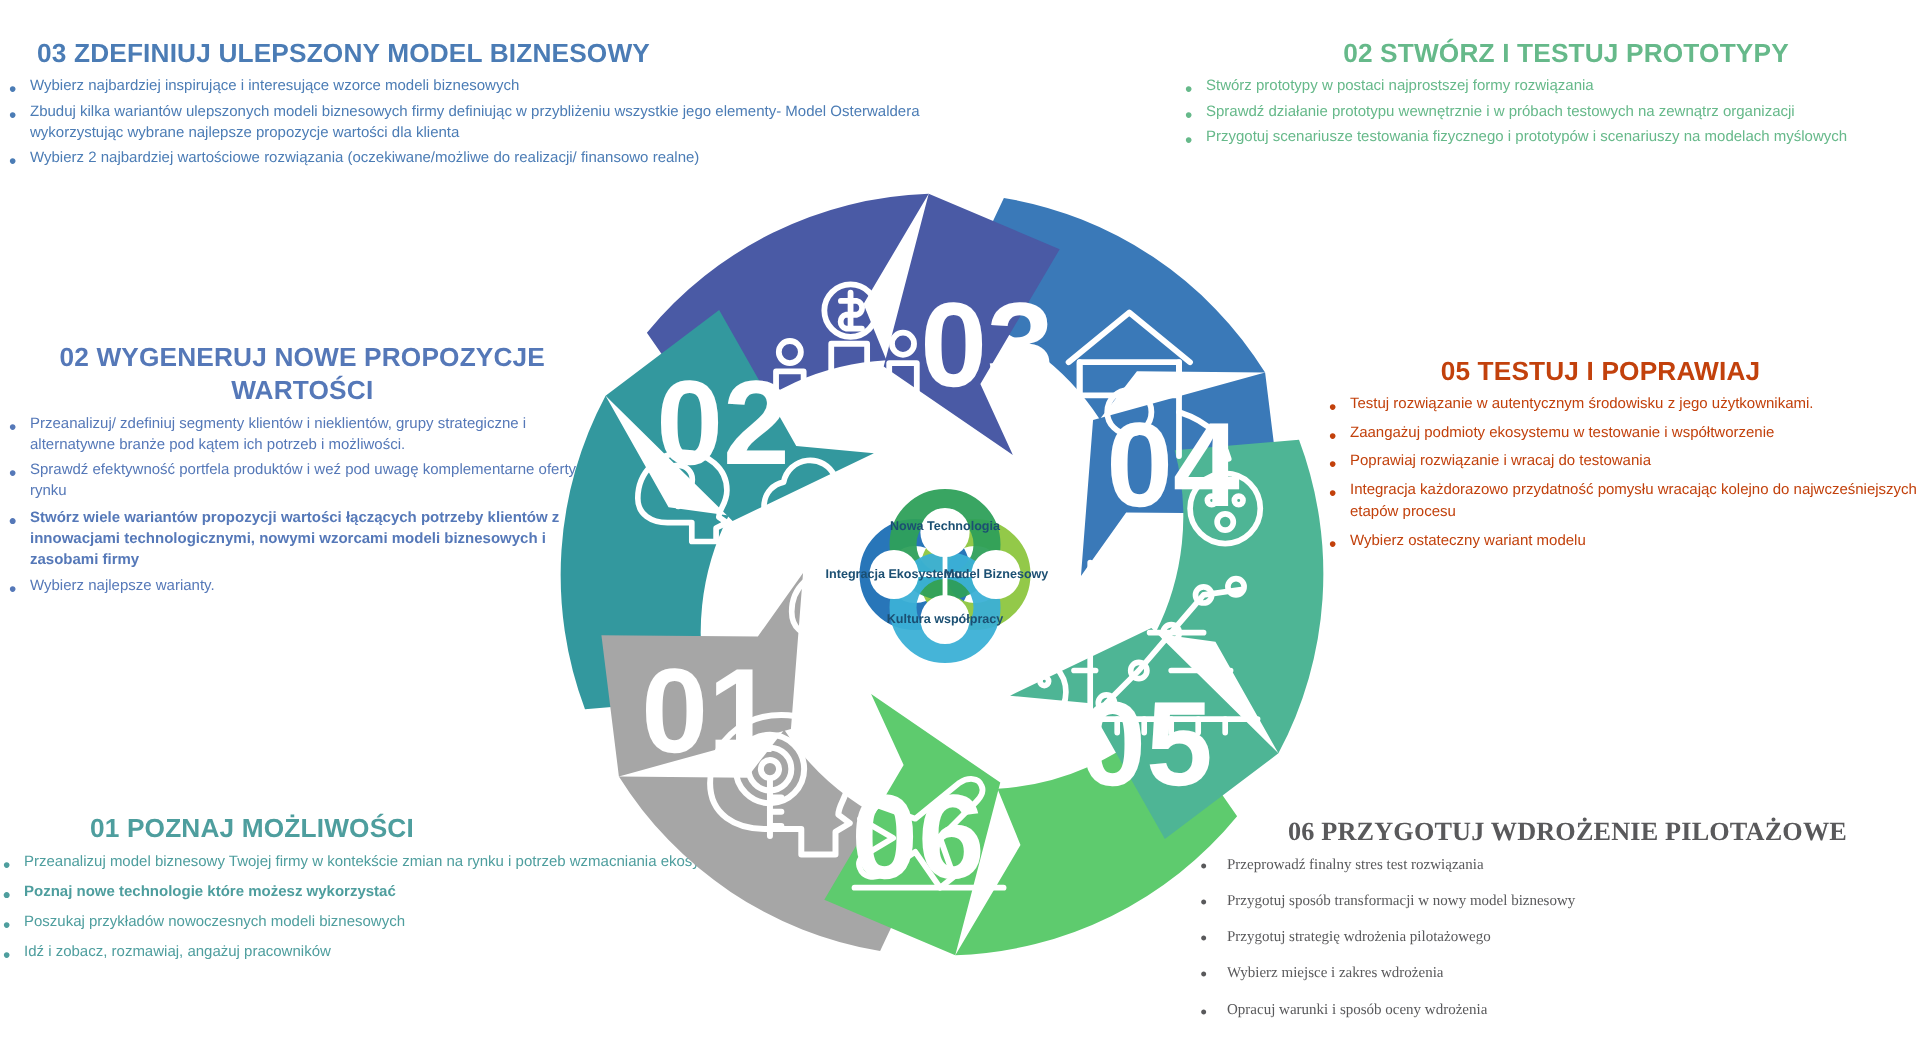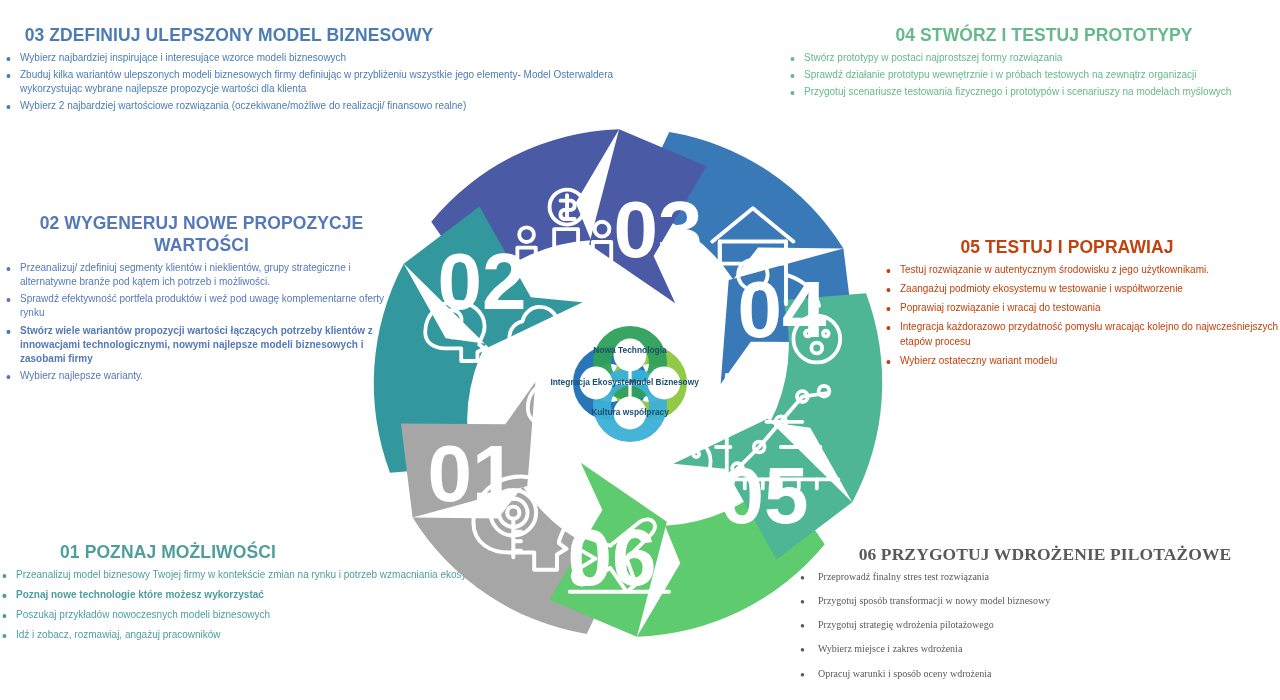--- a/index.html
+++ b/index.html
@@ -43,21 +43,21 @@
   
   .c-blue   { color: #4b7cb5; }
   .c-blue2  { color: #5578b8; }
   .c-teal   { color: #4e9e9e; }
   .c-green  { color: #66b98a; }
   .c-green2 { color: #c2410c; }
   .c-gray   { color: #59595b; font-family: Liberation Serif, serif; }
 
   
   #b03 { left: 4px;   top: 0px;   width: 630px; }
-  #b02 { left: 4px;   top: 188px; width: 395px; }
+  #b02 { left: 4px;   top: 203px; width: 395px; }
   #b01 { left: 0px;   top: 517px; width: 512px; }
   #b04 { left: 788px; top: 0px;   width: 492px; }
   #b05 { left: 884px; top: 212px; width: 396px; }
   #b06 { left: 790px; top: 519px; width: 490px; }
 
   #b03 .sect-title { text-align: center; padding-right: 180px; }
   #b02 .sect-title { text-align: center; }
   #b01 .sect-title { text-align: left; padding-left: 60px;}
   #b04 .sect-title { text-align: center; padding-left: 20px;}
   #b05 .sect-title { text-align: center; padding-right: 30px;}
@@ -91,37 +91,37 @@
       <li>Zbuduj kilka wariantów ulepszonych modeli biznesowych firmy definiując w przybliżeniu wszystkie jego elementy- Model Osterwaldera wykorzystując wybrane najlepsze propozycje wartości dla klienta</li>
       <li>Wybierz  2 najbardziej wartościowe rozwiązania (oczekiwane/możliwe do realizacji/ finansowo realne)</li>
     </ul>
   </div>
 
   <div class="block" id="b02">
     <div class="sect-title wrap c-blue2">02 WYGENERUJ NOWE PROPOZYCJE WARTOŚCI</div>
     <ul class="bullets c-blue2">
       <li>Przeanalizuj/ zdefiniuj  segmenty klientów i nieklientów, grupy strategiczne i alternatywne branże pod kątem ich potrzeb i możliwości.</li>
       <li>Sprawdź efektywność portfela produktów i weź pod uwagę komplementarne oferty rynku</li>
-      <li class="bold">Stwórz wiele wariantów propozycji wartości łączących potrzeby klientów z  innowacjami technologicznymi, nowymi najlepsze modeli biznesowych  i zasobami firmy</li>
+      <li class="bold">Stwórz wiele wariantów propozycji wartości łączących potrzeby klientów z  innowacjami technologicznymi, nowymi wzorcami modeli biznesowych  i zasobami firmy</li>
       <li>Wybierz najlepsze warianty.</li>
     </ul>
   </div>
 
   <div class="block" id="b01">
     <div class="sect-title c-teal">01 POZNAJ MOŻLIWOŚCI</div>
     <ul class="bullets c-teal">
       <li>Przeanalizuj model biznesowy Twojej firmy w  kontekście zmian na rynku i potrzeb wzmacniania ekosystemu</li>
       <li class="bold">Poznaj nowe technologie które możesz wykorzystać</li>
       <li>Poszukaj przykładów nowoczesnych modeli biznesowych</li>
       <li>Idź i zobacz, rozmawiaj, angażuj pracowników</li>
     </ul>
   </div>
 
   <div class="block" id="b04">
-    <div class="sect-title c-green">04 STWÓRZ I TESTUJ  PROTOTYPY</div>
+    <div class="sect-title c-green">02 STWÓRZ I TESTUJ  PROTOTYPY</div>
     <ul class="bullets c-green">
       <li>Stwórz prototypy w postaci  najprostszej formy rozwiązania</li>
       <li>Sprawdź działanie prototypu wewnętrznie i w próbach testowych na zewnątrz organizacji</li>
       <li>Przygotuj scenariusze testowania fizycznego i prototypów i scenariuszy na modelach myślowych</li>
     </ul>
   </div>
 
   <div class="block" id="b05">
     <div class="sect-title c-green2">05 TESTUJ I POPRAWIAJ</div>
     <ul class="bullets c-green2">

